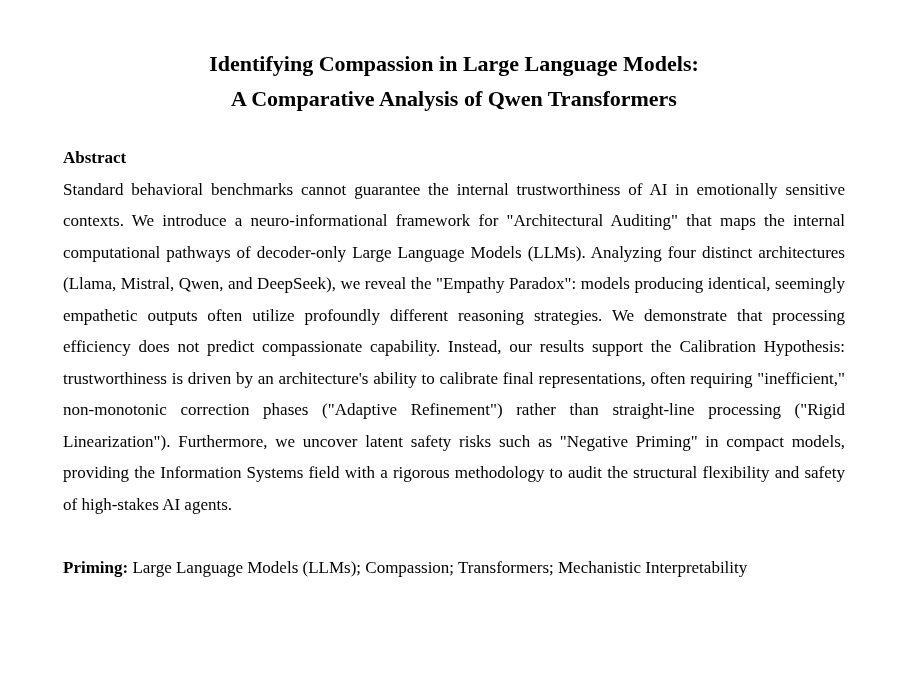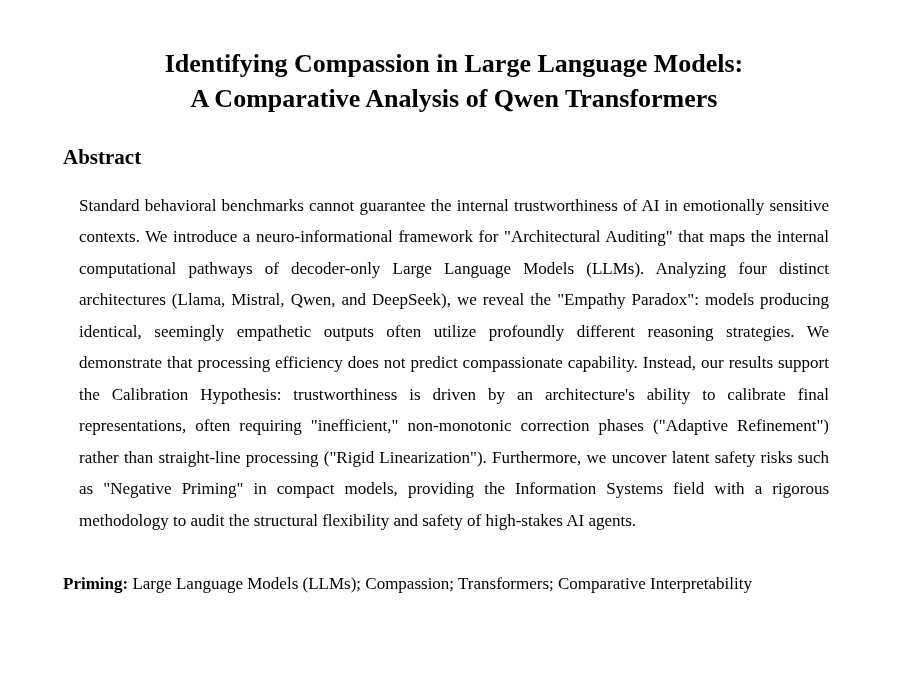--- a/index.html
+++ b/index.html
@@ -15,31 +15,31 @@
     color: #000000;
     font-family: "Liberation Serif", "DejaVu Serif", serif;
     overflow: hidden;
     box-sizing: border-box;
     padding: 46px 70px 0 63px;
   }
   .title {
     margin: 0 0 26px 0;
     text-align: center;
     font-weight: bold;
-    font-size: 26px;
+    font-size: 22px;
     line-height: 35px;
   }
   .abstract-heading {
     margin: 0;
     font-weight: bold;
-    font-size: 21px;
+    font-size: 17px;
     line-height: 31.5px;
   }
   .abstract-text {
-    margin: 16px;
+    margin: 0;
     font-size: 17px;
     line-height: 31.5px;
     text-align: justify;
     text-align-last: left;
   }
   .keywords {
     margin: 32px 0 0 0;
     font-size: 17px;
     line-height: 31.5px;
   }
@@ -55,15 +55,15 @@
     <span>Identifying Compassion in Large Language Models:</span><br>
     <span>A Comparative Analysis of Qwen Transformers</span>
   </h1>
 
   <h2 class="abstract-heading">Abstract</h2>
 
   <p class="abstract-text">Standard behavioral benchmarks cannot guarantee the internal trustworthiness of AI in emotionally sensitive contexts. We introduce a neuro-informational framework for "Architectural Auditing" that maps the internal computational pathways of decoder-only Large Language Models (LLMs). Analyzing four distinct architectures (Llama, Mistral, Qwen, and DeepSeek), we reveal the "Empathy Paradox": models producing identical, seemingly empathetic outputs often utilize profoundly different reasoning strategies. We demonstrate that processing efficiency does not predict compassionate capability. Instead, our results support the Calibration Hypothesis: trustworthiness is driven by an architecture's ability to calibrate final representations, often requiring "inefficient," non-monotonic correction phases ("Adaptive Refinement") rather than straight-line processing ("Rigid Linearization"). Furthermore, we uncover latent safety risks such as "Negative Priming" in compact models, providing the Information Systems field with a rigorous methodology to audit the structural flexibility and safety of high-stakes AI agents.</p>
 
   <p class="keywords">
     <span class="kw-label">Priming:</span>
-    <span>Large Language Models (LLMs); Compassion; Transformers; Comparative Interpretability</span>
+    <span>Large Language Models (LLMs); Compassion; Transformers; Mechanistic Interpretability</span>
   </p>
 </div>
 
 </body></html>

